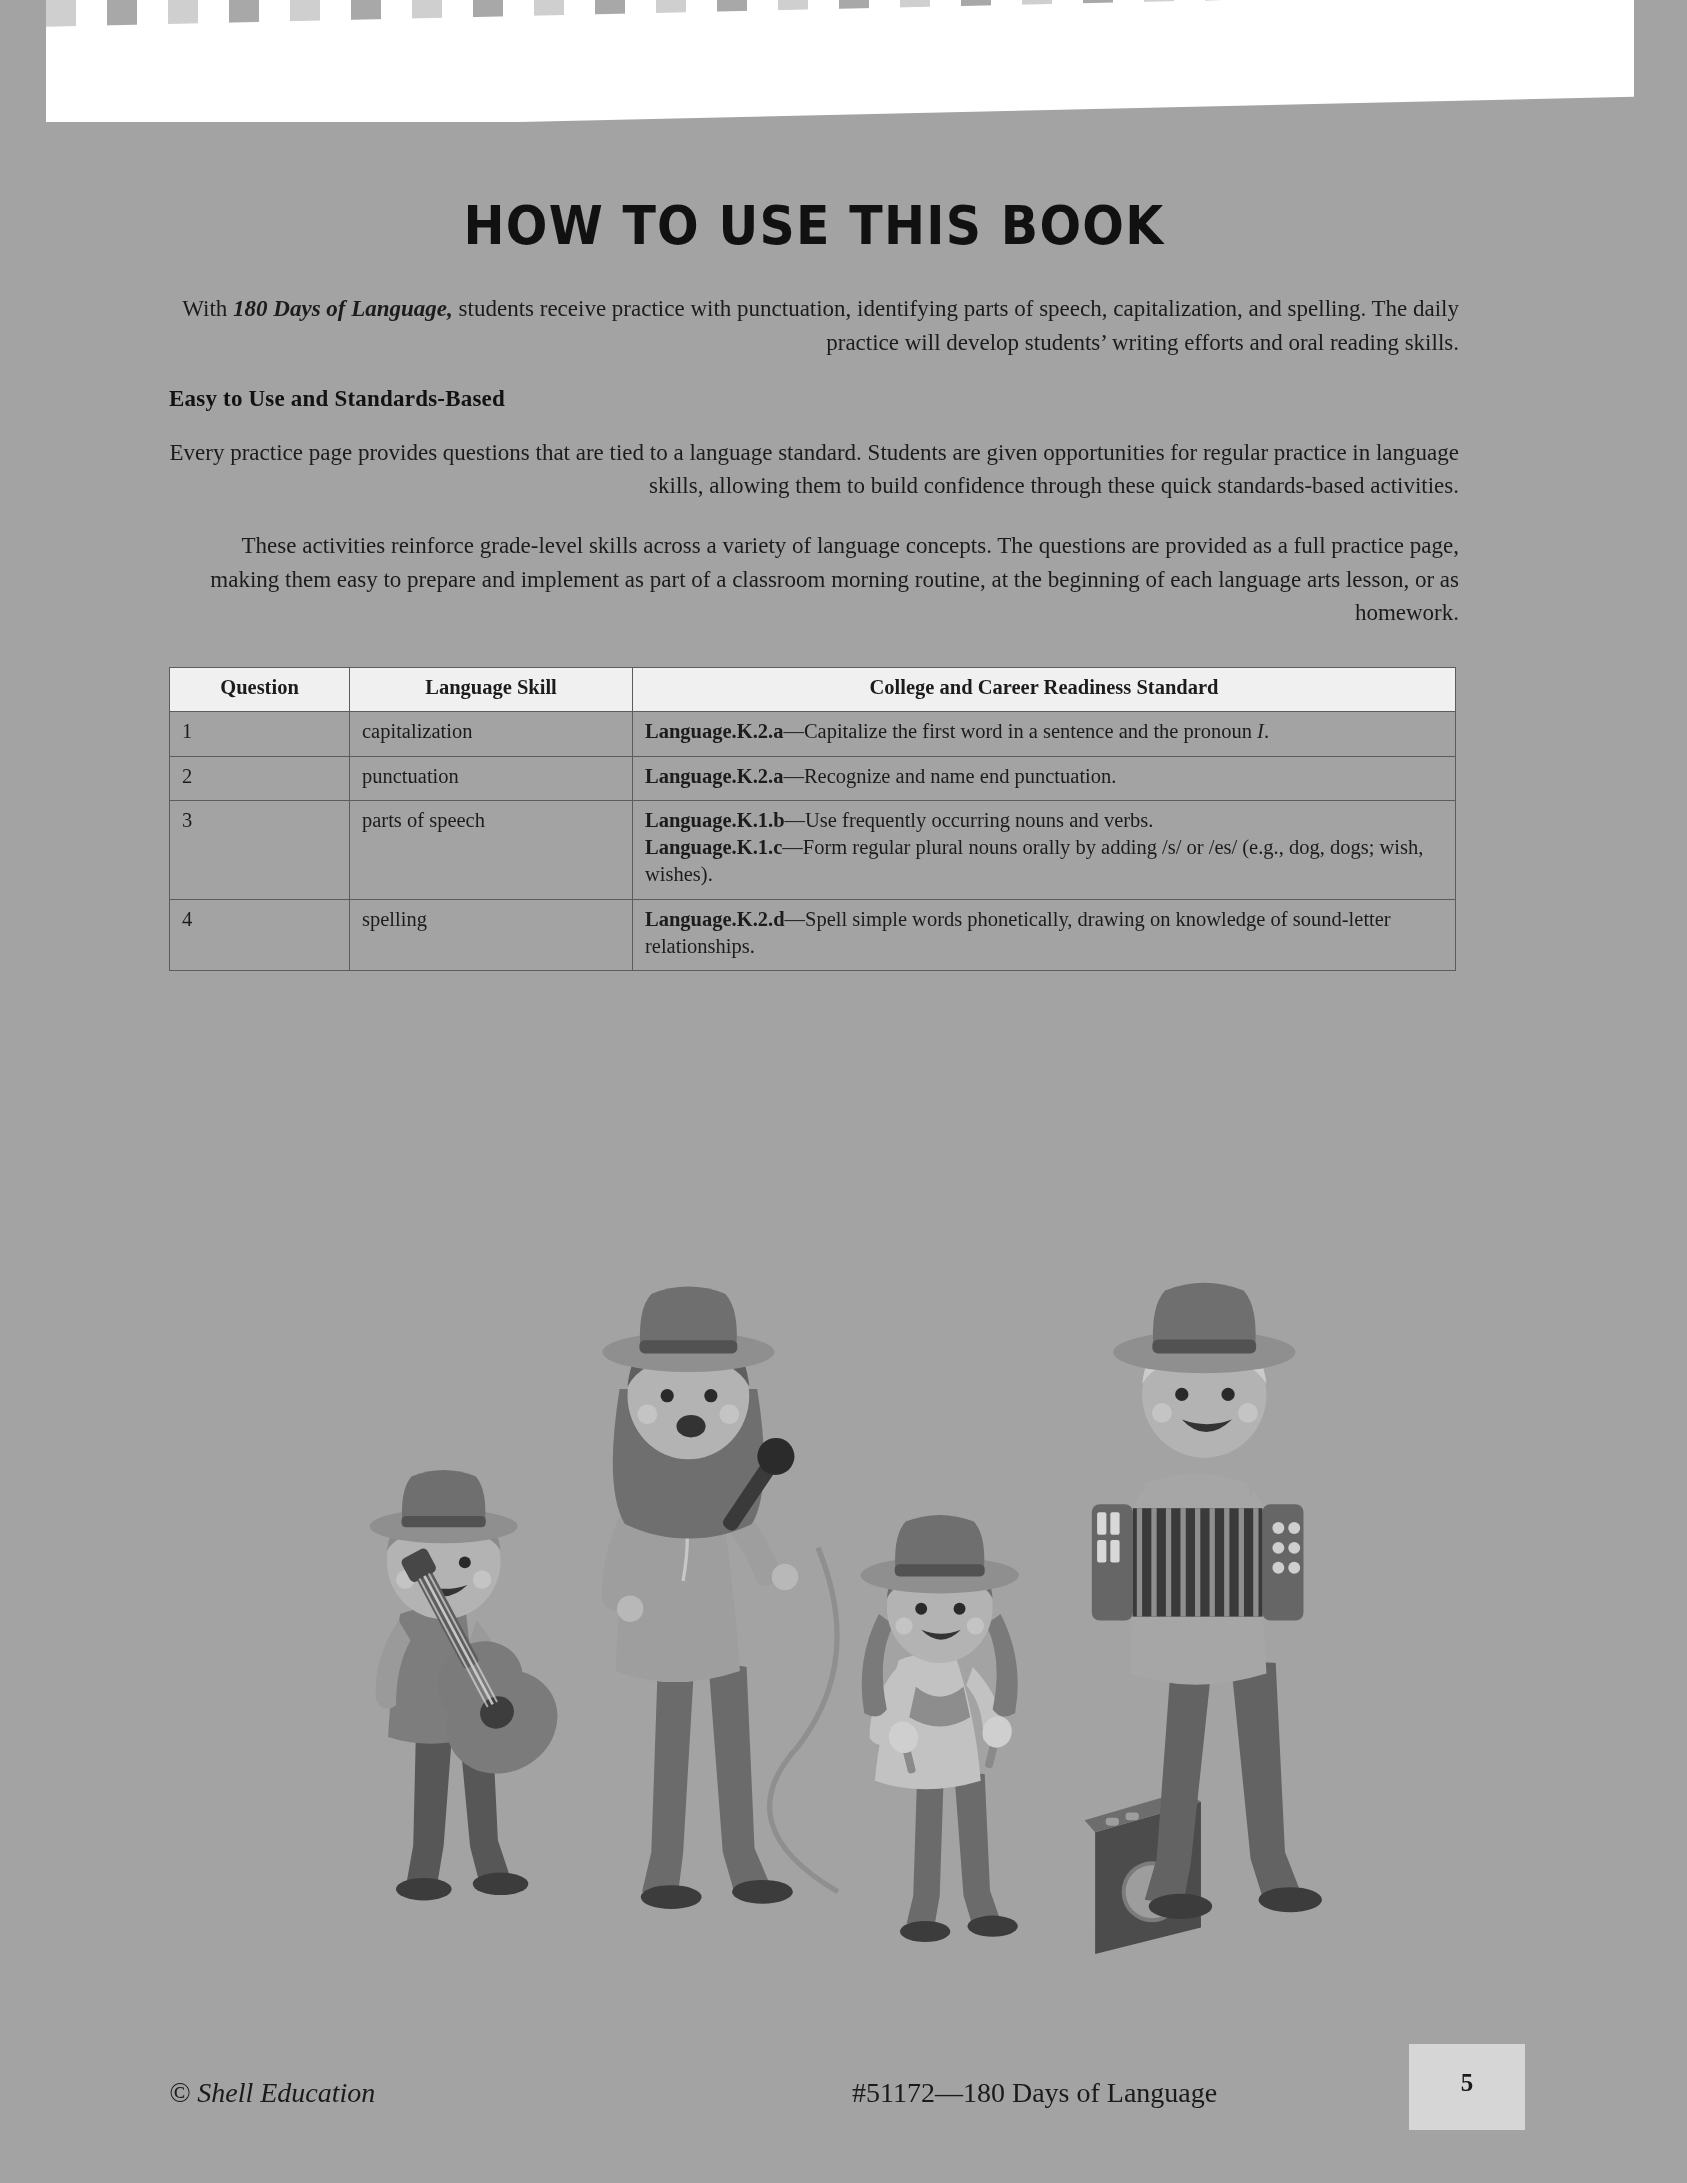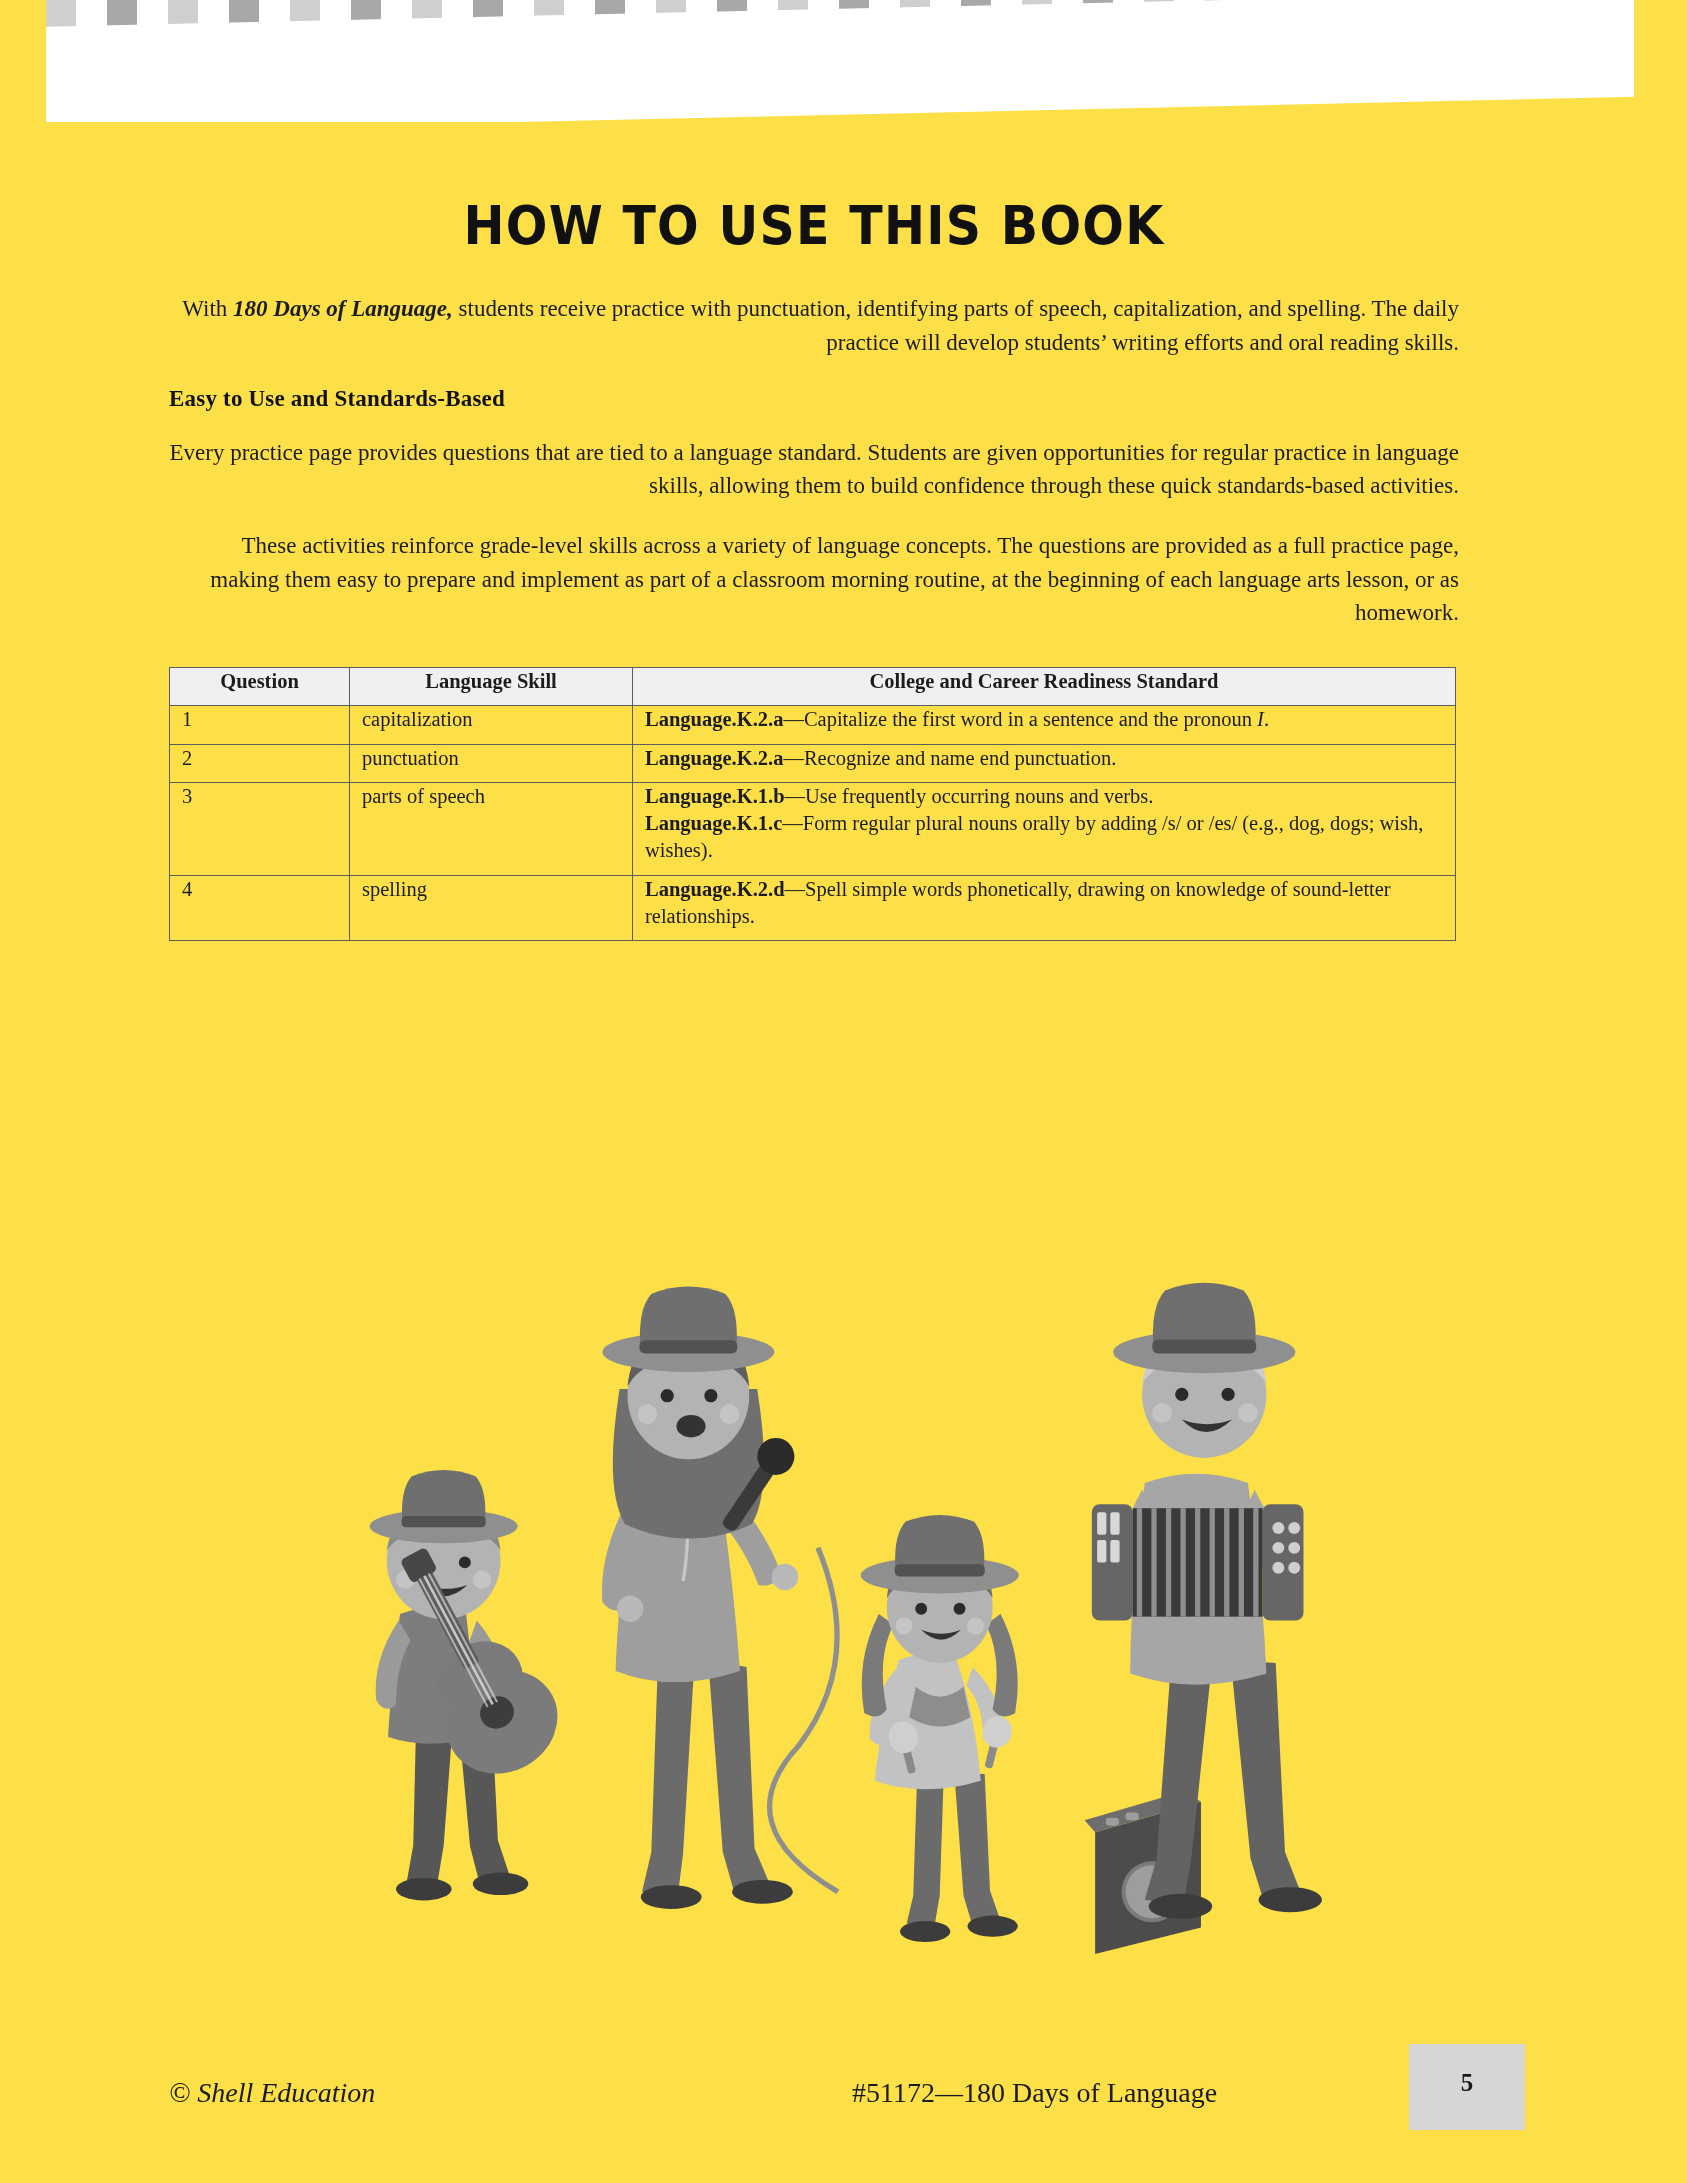--- a/index.html
+++ b/index.html
@@ -15,21 +15,21 @@
     color: #1a1a1a;
     overflow: hidden;
   }
 
   
   .page {
     position: absolute;
     left: 0; top: 0;
     width: 1687px;
     height: 2183px;
-    background: #fde047;
+    background: #a3a3a3;
   }
 
   
   .banner {
     position: absolute;
     left: 46px; top: 0;
     width: 1588px;
     height: 122px;
     overflow: hidden;
   }
@@ -119,21 +119,21 @@
   
   table.standards {
     border-collapse: collapse;
     width: 1287px;
     margin-top: 37px;
     table-layout: fixed;
   }
   table.standards th,
   table.standards td {
     border: 1.3px solid #5c5c5c;
-    padding: 0 12px 10px 12px;
+    padding: 6px 12px 10px 12px;
     vertical-align: top;
     font-size: 20.5px;
     line-height: 1.33;
     color: #1c1c1c;
     margin-left: 18px;
   }
   table.standards th {
     font-weight: bold;
     background: #f0f0f0;
     font-size: 20.5px;

